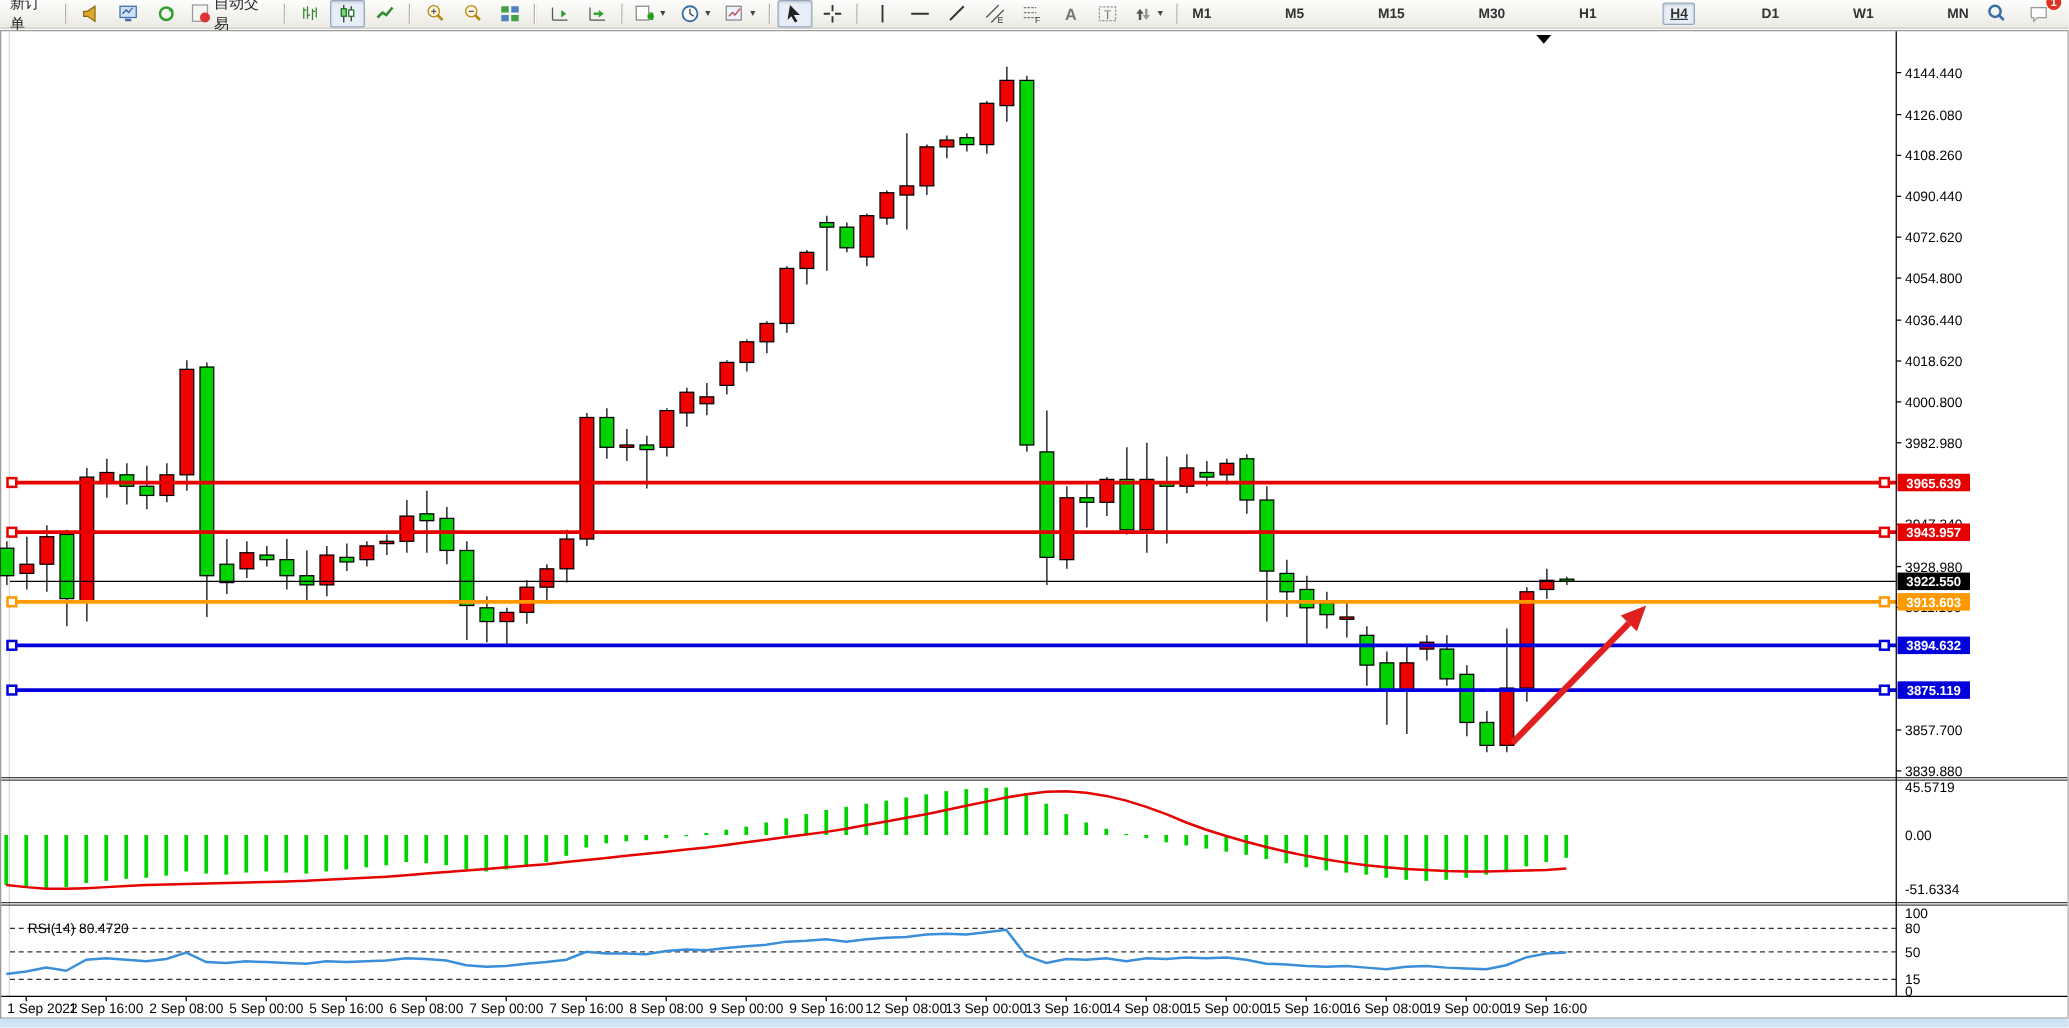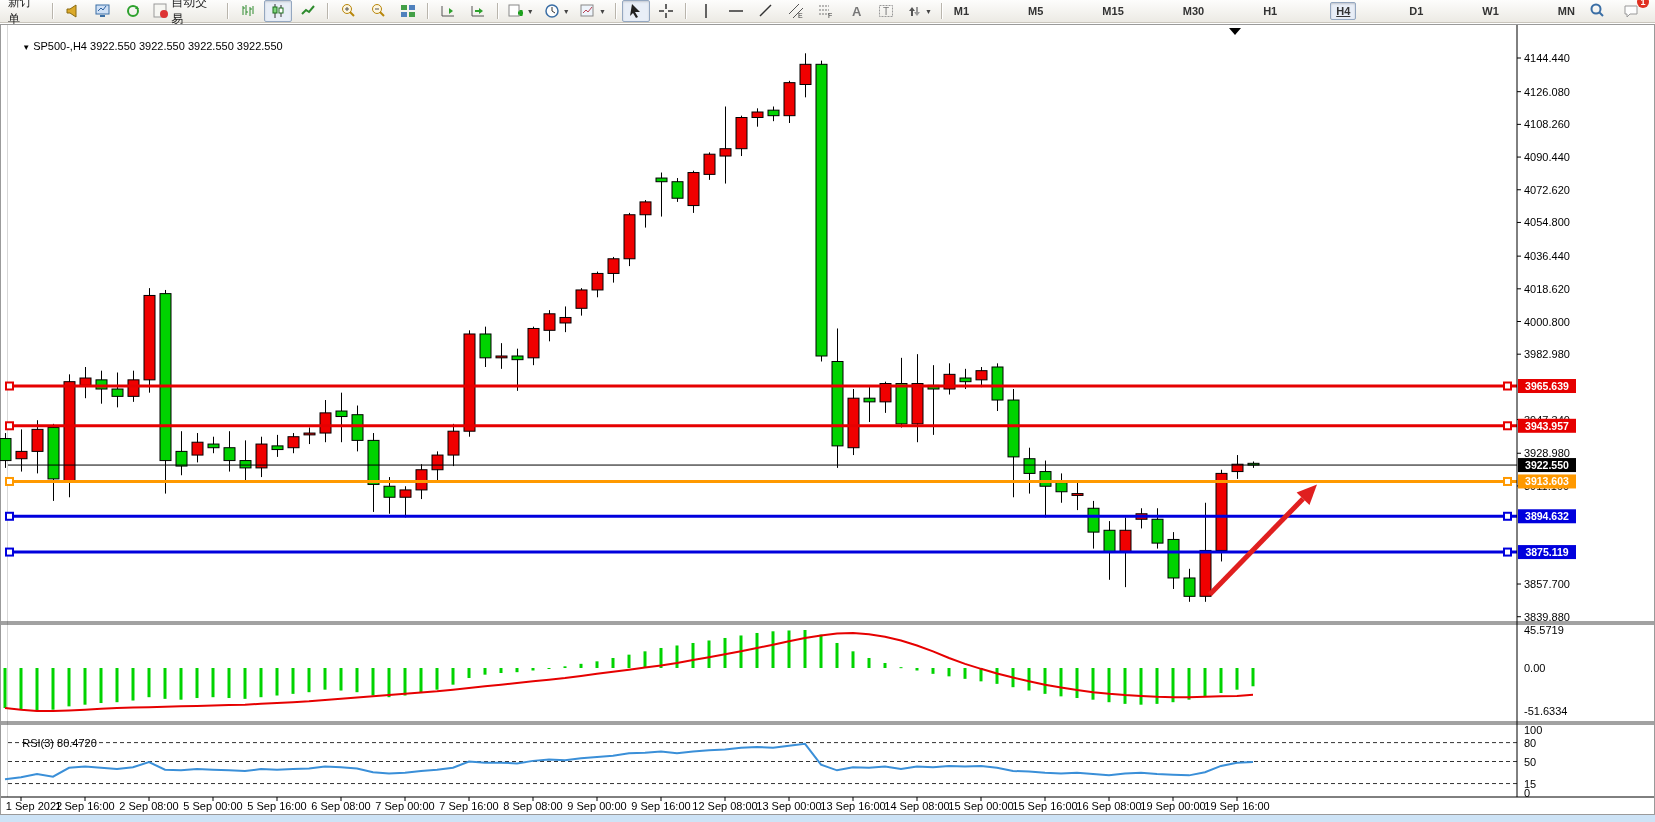--- a/index.html
+++ b/index.html
@@ -578,20 +578,17 @@
       <line x1="1045" y1="773" x2="1045" y2="777" stroke="#000"></line>
       <text x="1045" y="786" font-size="11" fill="#000" text-anchor="middle" font-family="&quot;Liberation Sans&quot;,sans-serif" font-weight="normal">15 Sep 16:00</text>
       <line x1="1109" y1="773" x2="1109" y2="777" stroke="#000"></line>
       <text x="1109" y="786" font-size="11" fill="#000" text-anchor="middle" font-family="&quot;Liberation Sans&quot;,sans-serif" font-weight="normal">16 Sep 08:00</text>
       <line x1="1173" y1="773" x2="1173" y2="777" stroke="#000"></line>
       <text x="1173" y="786" font-size="11" fill="#000" text-anchor="middle" font-family="&quot;Liberation Sans&quot;,sans-serif" font-weight="normal">19 Sep 00:00</text>
       <line x1="1237" y1="773" x2="1237" y2="777" stroke="#000"></line>
       <text x="1237" y="786" font-size="11" fill="#000" text-anchor="middle" font-family="&quot;Liberation Sans&quot;,sans-serif" font-weight="normal">19 Sep 16:00</text>
     </svg>
 
-  <div class="overlay-label" id="symbol-header">
-    <span class="tri">▼</span><span>SP500-,H4</span>&nbsp;<span>3922.550 3922.550 3922.550 3922.550</span>
-  </div>
   <div class="overlay-label" id="rsi-header">
-    <span>RSI(3)</span>&nbsp;<span>80.4720</span>
+    <span>RSI(14)</span>&nbsp;<span>80.4720</span>
   </div>
   <div id="bottom-strip"></div>
 </div>
 
 </body></html>

